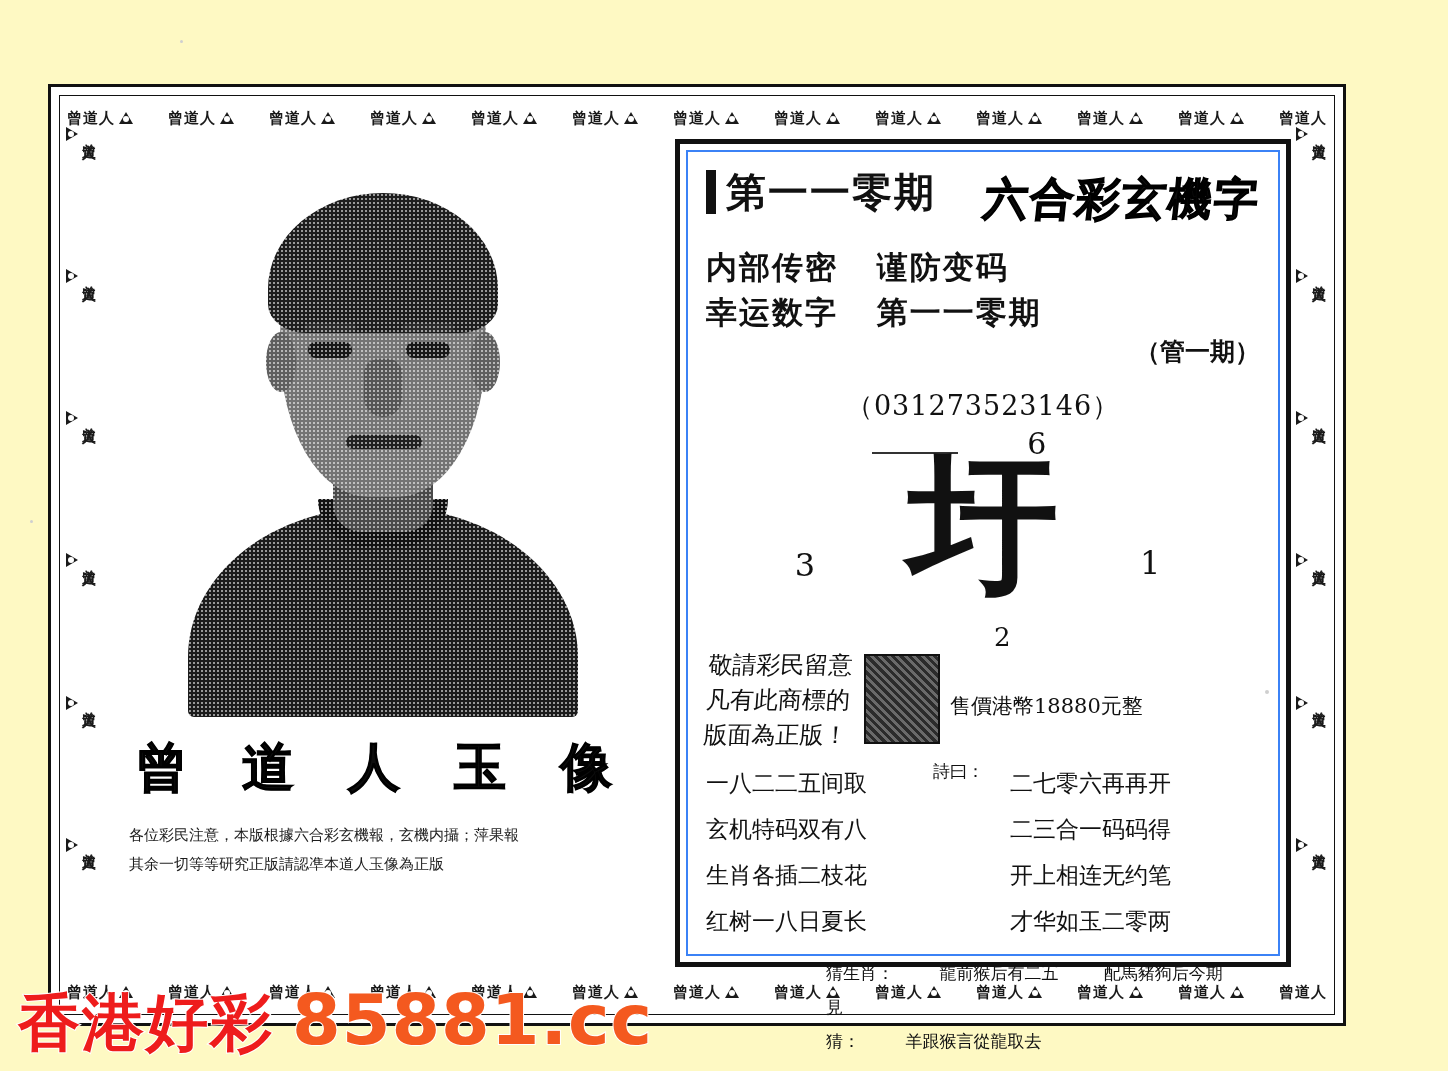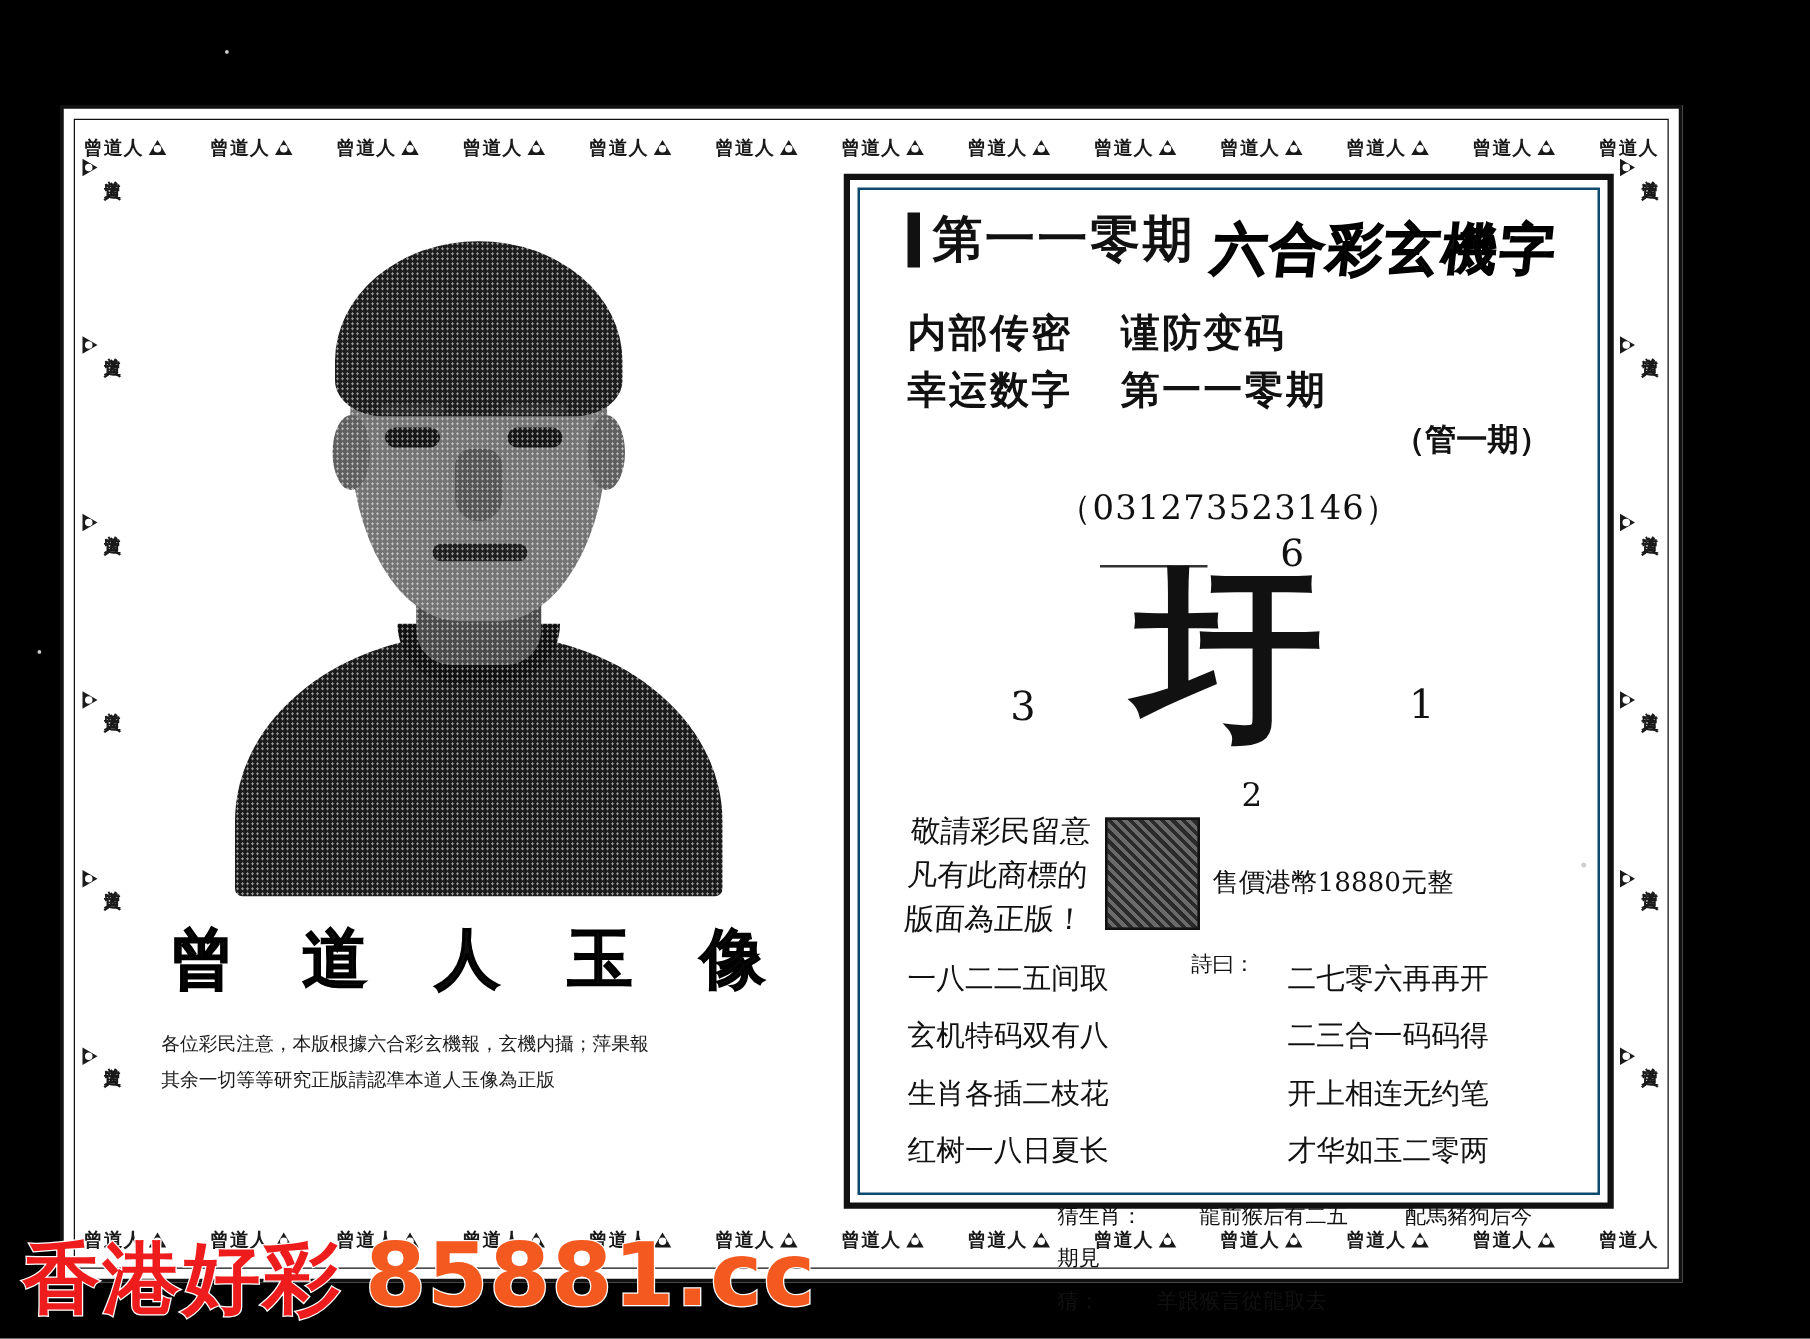--- a/index.html
+++ b/index.html
@@ -11,21 +11,21 @@
     width: 1448px;
     height: 1071px;
     position: relative;
     overflow: hidden;
     font-family: "DejaVu Sans", sans-serif;
     color: #111;
   }
   .page {
     position: absolute;
     inset: 0;
-    background: #000000;
+    background: #fef9c3;
   }
   
   .frame-outer {
     position: absolute;
     left: 48px;
     top: 84px;
     width: 1292px;
     height: 936px;
     border: 3px solid #111;
     background: #ffffff;
@@ -280,24 +280,24 @@
   .panel {
     position: absolute;
     inset: 0 0 0 0;
     border: 5px solid #111;
     background: #fff;
     padding: 6px;
   }
   .panel-inner {
     width: 100%;
     height: 100%;
-    border: 2px solid #0c4a6e;
+    border: 2px solid #3b82f6;
     box-sizing: border-box;
     position: relative;
-    padding: 18px 38px;
+    padding: 18px 18px;
   }
   .issue-row {
     display: flex;
     align-items: flex-start;
     gap: 14px;
   }
   .issue-no {
     font-size: 40px;
     font-weight: bold;
     letter-spacing: 2px;

